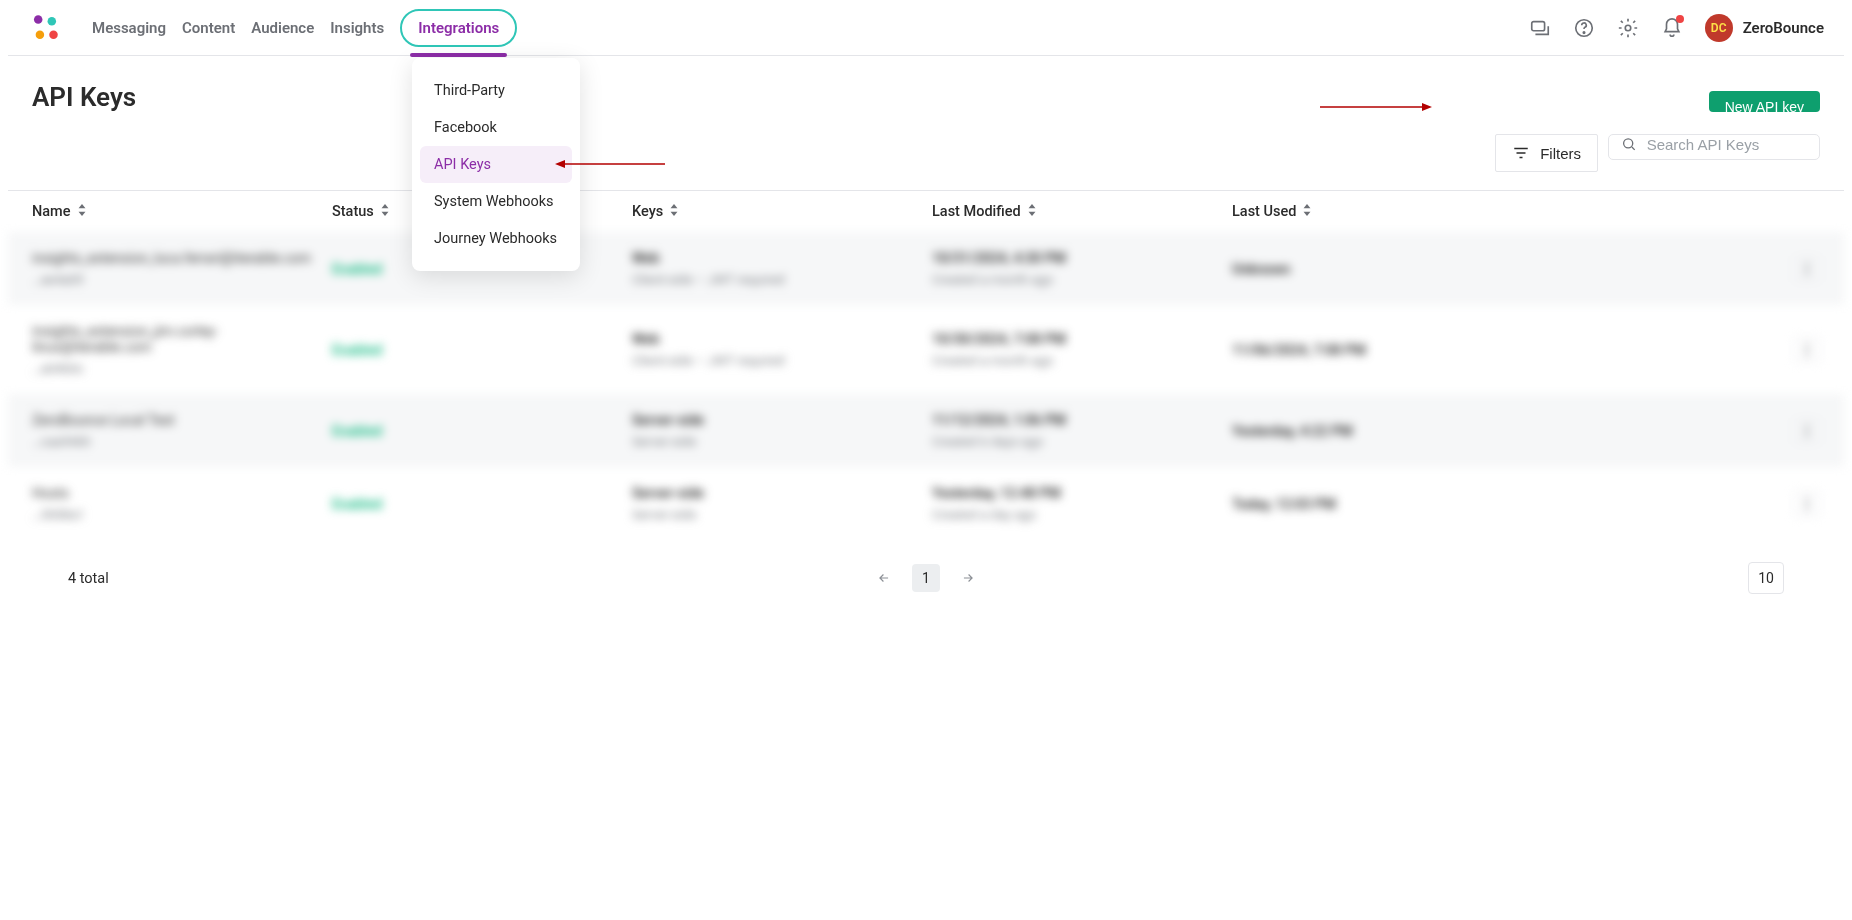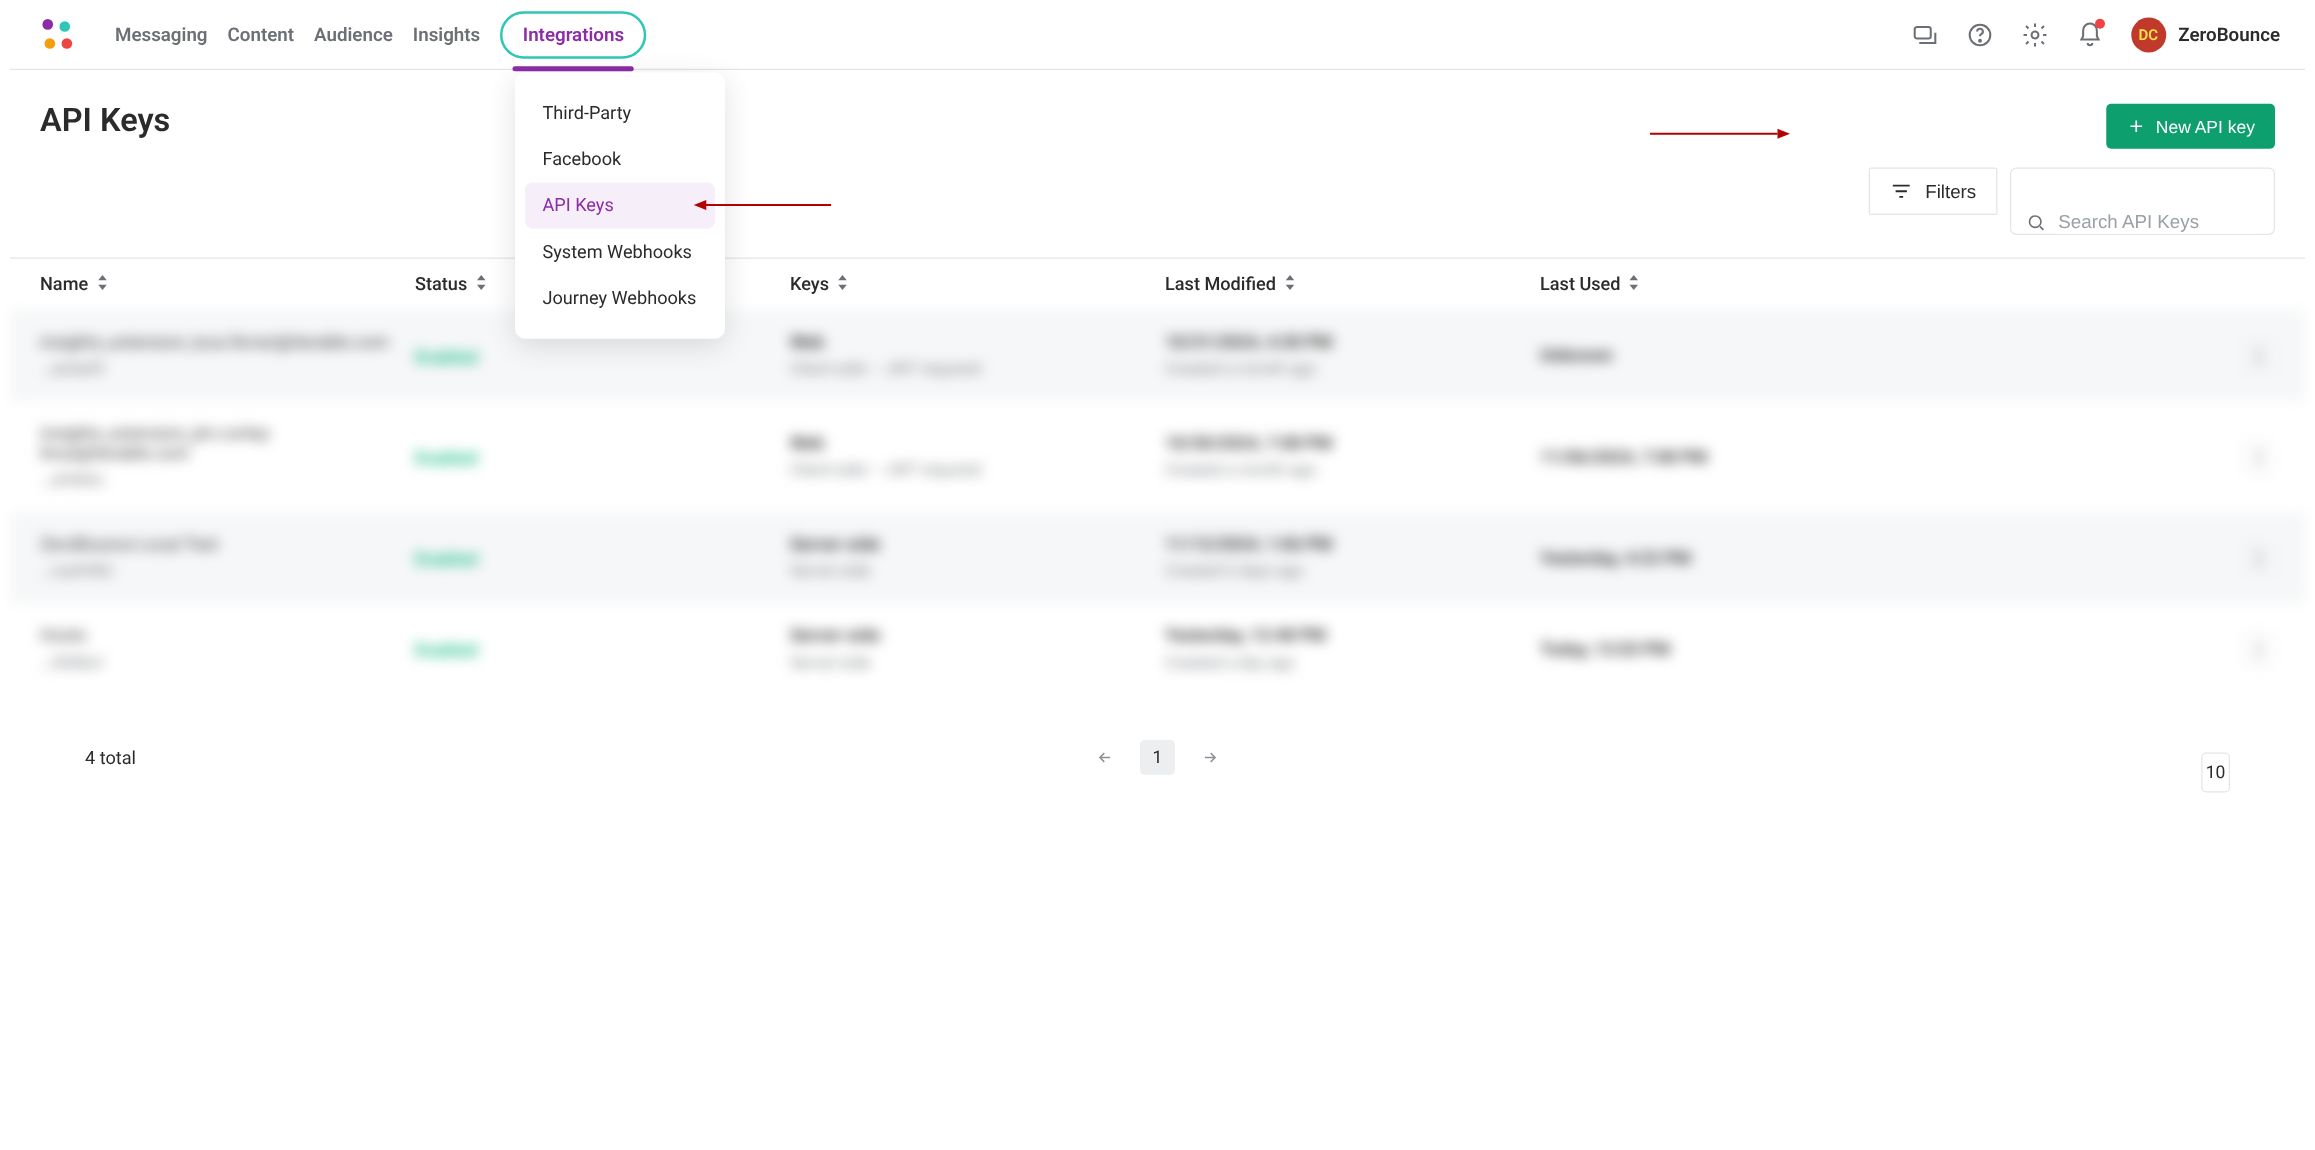--- a/index.html
+++ b/index.html
@@ -37,26 +37,26 @@
 
   
   .dropdown{position:absolute;top:58px;left:404px;width:168px;background:#fff;border-radius:8px;box-shadow:0 6px 24px rgba(0,0,0,.12);padding:14px 8px;z-index:20;}
   .dd-item{padding:10px 14px;font-size:14.5px;color:var(--text);border-radius:6px;cursor:pointer;}
   .dd-item.selected{background:var(--hover);color:var(--accent-purple);}
 
   
   .page{padding:26px 24px 0;}
   .page-title{font-size:26px;font-weight:600;margin:0 0 8px;}
   .header-row{display:flex;align-items:center;}
-  .new-btn{margin-left:auto;background:var(--accent-green);color:#fff;border:none;border-radius:4px;height:36px;padding:0 16px;font-size:14px;font-weight:500;display:flex;align-items:center;gap:8px;cursor:pointer;}
+  .new-btn{margin-left:auto;background:var(--accent-green);color:#fff;border:none;border-radius:4px;height:21px;padding:0 16px;font-size:14px;font-weight:500;display:flex;align-items:center;gap:8px;cursor:pointer;flex-direction:column;}
   .new-btn svg{stroke:#fff;}
 
   .tools-row{display:flex;justify-content:flex-end;gap:10px;margin-top:14px;margin-bottom:18px;}
   .filters-btn{height:38px;border:1px solid var(--border);background:#fff;border-radius:2px;padding:0 16px;display:flex;align-items:center;gap:10px;font-size:15px;color:var(--text);cursor:pointer;}
-  .search-wrap{height:54px;width:212px;border:1px solid var(--border);border-radius:5px;display:flex;align-items:flex-end;padding:0 12px;gap:8px;}
+  .search-wrap{height:26px;width:212px;border:1px solid var(--border);border-radius:5px;display:flex;align-items:flex-start;padding:0 12px;gap:8px;}
   .search-wrap input{border:none;outline:none;font-size:15px;width:100%;color:var(--text);}
   .search-wrap input::placeholder{color:#9aa0a6;}
 
   
   .annot{position:absolute;z-index:30;pointer-events:none;}
 
   
   .table{border-top:1px solid var(--border);}
   .thead{display:grid;grid-template-columns:300px 300px 300px 300px 1fr 60px;padding:12px 24px;font-size:14.5px;color:var(--text);}
   .th{display:flex;align-items:center;gap:6px;cursor:pointer;font-weight:500;}
@@ -71,21 +71,21 @@
   .cell-mod .l1,.cell-used .l1{font-size:14px;font-weight:600;}
   .cell-mod .l2{font-size:13px;color:#7a7d82;margin-top:6px;}
   .row-menu{width:26px;height:26px;border:1px solid var(--border);border-radius:4px;display:flex;align-items:center;justify-content:center;cursor:pointer;margin-left:auto;}
 
   
   .tfoot{display:flex;align-items:center;padding:22px 60px;border-top:0;}
   .total{font-size:14.5px;color:var(--text);}
   .pager{position:absolute;left:50%;transform:translateX(-50%);display:flex;align-items:center;gap:14px;}
   .pager .pg-arrow{width:28px;height:28px;display:flex;align-items:center;justify-content:center;color:#8b8f95;cursor:pointer;}
   .pager .pg-num{width:28px;height:28px;background:#eceef0;border-radius:4px;display:flex;align-items:center;justify-content:center;font-size:14px;}
-  .page-size{margin-left:auto;width:23px;height:32px;border:1px solid var(--border);border-radius:4px;display:flex;align-items:center;justify-content:center;font-size:14px;cursor:pointer;margin-top:24px;}
+  .page-size{margin-left:auto;width:36px;height:32px;border:1px solid var(--border);border-radius:4px;display:flex;align-items:center;justify-content:center;font-size:14px;cursor:pointer;}
 
 </style>
 </head>
 <body>
 
 <div class="topnav">
   <div class="logo">
     <svg viewBox="0 0 40 40">
       <circle cx="12" cy="10" r="5" fill="#8c2da7"></circle>
       <circle cx="28" cy="12" r="5" fill="#2fc6b7"></circle>

